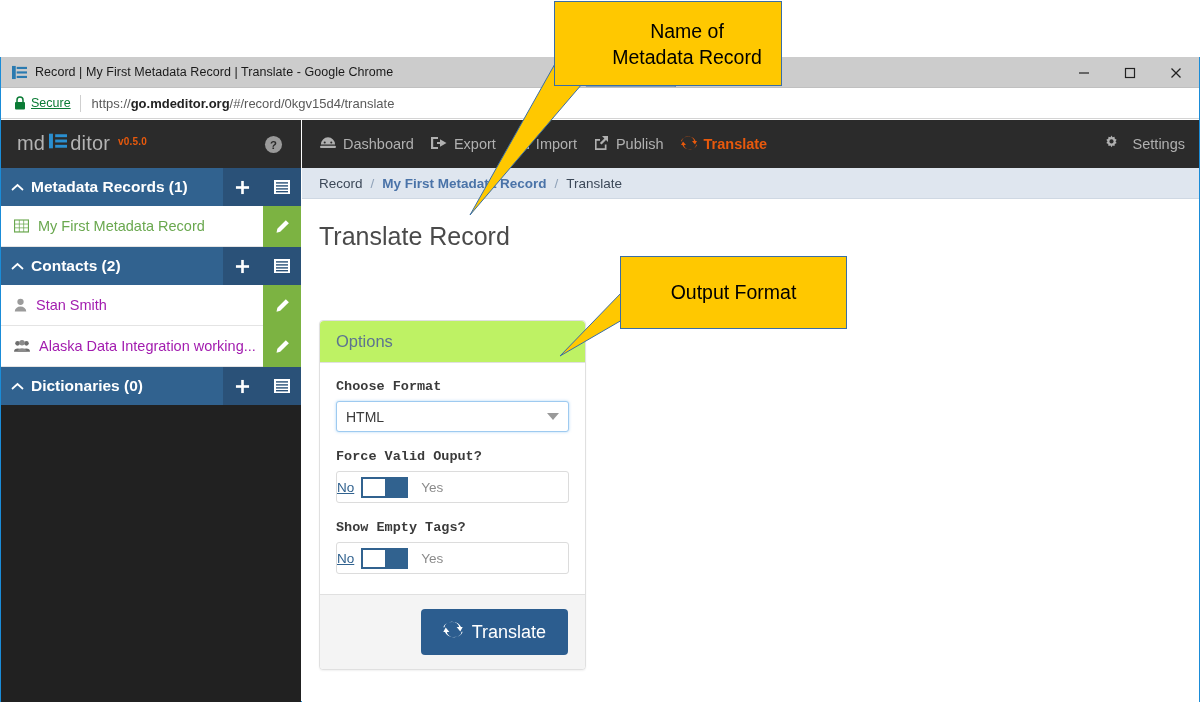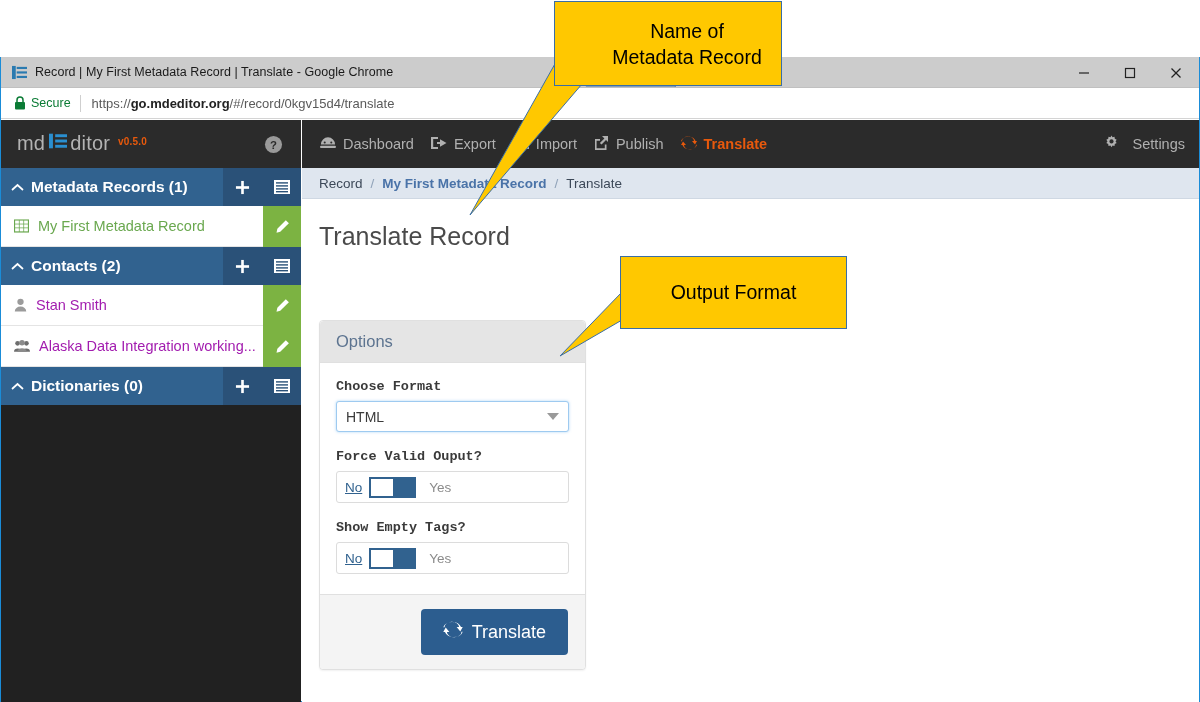--- a/index.html
+++ b/index.html
@@ -27,21 +27,21 @@
   .win-buttons { position: absolute; right: 0; top: 0; height: 31px; display: flex; }
   .win-btn { width: 46px; height: 31px; display: flex; align-items: center; justify-content: center; }
   .win-btn svg { display: block; }
 
   .urlbar {
     position: relative; height: 31px; background: #ffffff;
     border-bottom: 1px solid #d4d4d4;
     display: flex; align-items: center;
   }
   .lock-wrap { margin-left: 13px; margin-right: 5px; display:flex; align-items:center;}
-  .secure-text { font-size: 12.5px; color: #0b7b35; margin-right: 9px; }
+  .secure-text { font-size: 12.5px; color: #0b7b35; margin-right: 9px; text-decoration: underline; }
   .url-sep { width:1px; height: 17px; background: #cfcfcf; margin-right: 11px; }
   .url-text { font-size: 13px; color: #5a5a5a; }
   .url-text b { color: #222; font-weight: 700; }
 
   
   .app { position: absolute; left: 0; top: 63px; width: 1198px; height: 581px; background: #fff; }
 
   
   .sidebar { position:absolute; left:0; top:0; width: 300px; height: 613px; background: #212121; }
   .brand {
@@ -92,40 +92,40 @@
 
   .page-title { font-size: 25px; color:#4a4a4a; font-weight: 400; margin: 23px 0 0 17px; }
 
   
   .panel {
     position:absolute; left: 17px; top: 200px; width: 267px;
     background:#fff; border: 1px solid #e0e0e0; border-radius: 4px;
     box-shadow: 0 1px 2px rgba(0,0,0,0.06);
   }
   .panel-head {
-    height: 42px; background:#e5e5e5; border-bottom: 1px solid #e0e0e0;
+    height: 42px; background:#bef264; border-bottom: 1px solid #e0e0e0;
     display:flex; align-items:center; border-radius: 4px 4px 0 0; text-align: center;
   }
   .panel-head-title { margin-left: 16px; font-size: 16.5px; color: #5d7490; }
   .panel-body { padding: 16px 16px 20px 16px; }
   .field-label { font-size: 13.5px; font-weight: 700; color: #3a3a3a; margin-bottom: 7px; font-family: Liberation Mono, monospace; }
   .field-label.mt { margin-top: 17px; }
 
   .select-box {
     height: 31px; border: 1px solid #9ecaf0; border-radius: 3px; background:#fff;
     box-shadow: 0 0 3px rgba(110,180,240,.55);
     display:flex; align-items:center; position:relative;
   }
   .select-value { margin-left: 9px; font-size: 14px; color: #3a3a3a; }
   .select-arrow { position:absolute; right: 9px; top: 11px; width:0; height:0;
     border-left: 6px solid transparent; border-right: 6px solid transparent; border-top: 7px solid #9a9a9a; }
 
   .toggle-box {
     height: 32px; border: 1px solid #dcdcdc; border-radius: 3px; background:#fff;
-    display:flex; align-items:center; padding-left: 8px;
+    display:flex; align-items:center; padding-left: 0;
   }
   .tg-off { font-size: 13.5px; color: #31628f; text-decoration: underline; margin-right: 7px; }
   .tg-switch { width: 47px; height: 21px; background:#31628f; display:flex; align-items:center; }
   .tg-knob { width: 22px; height: 17px; background:#fff; margin-left: 2px; }
   .tg-on { font-size: 13.5px; color: #8b8b8b; margin-left: 13px; }
 
   .panel-foot {
     background:#f4f4f4; border-top: 1px solid #e0e0e0; border-radius: 0 0 4px 4px;
     padding: 14px 17px; display:flex; justify-content:flex-end;
   }

